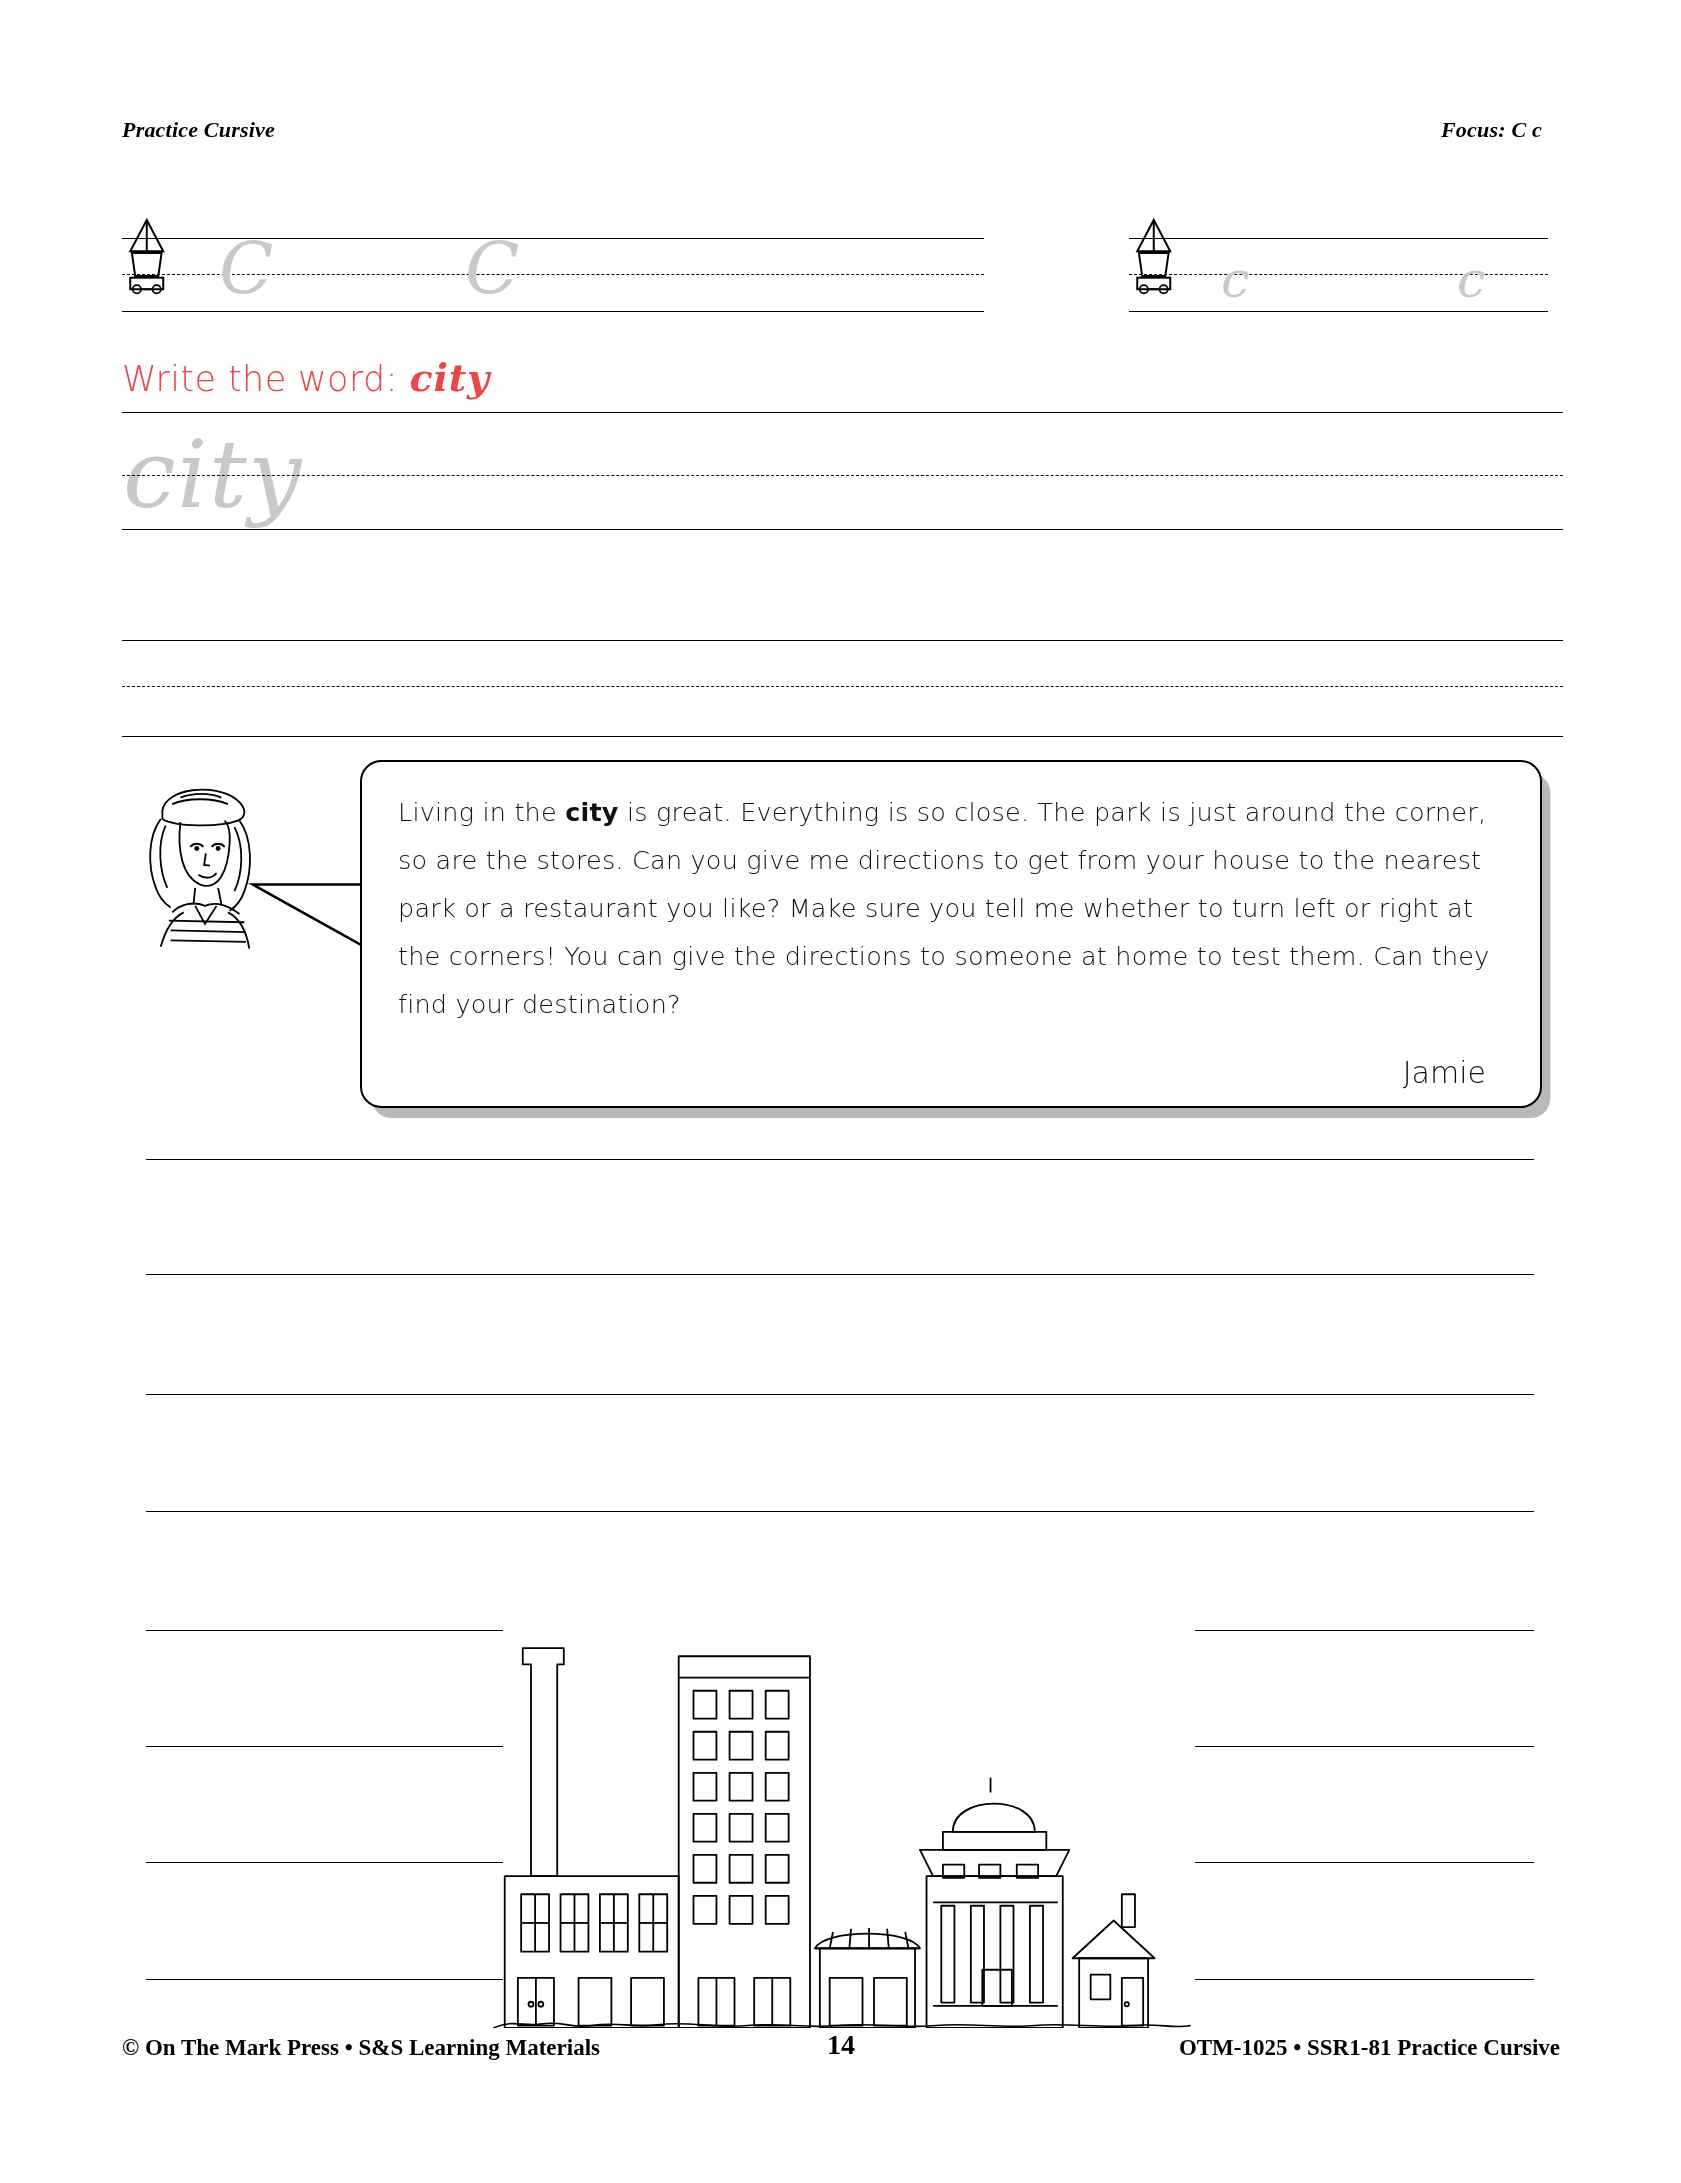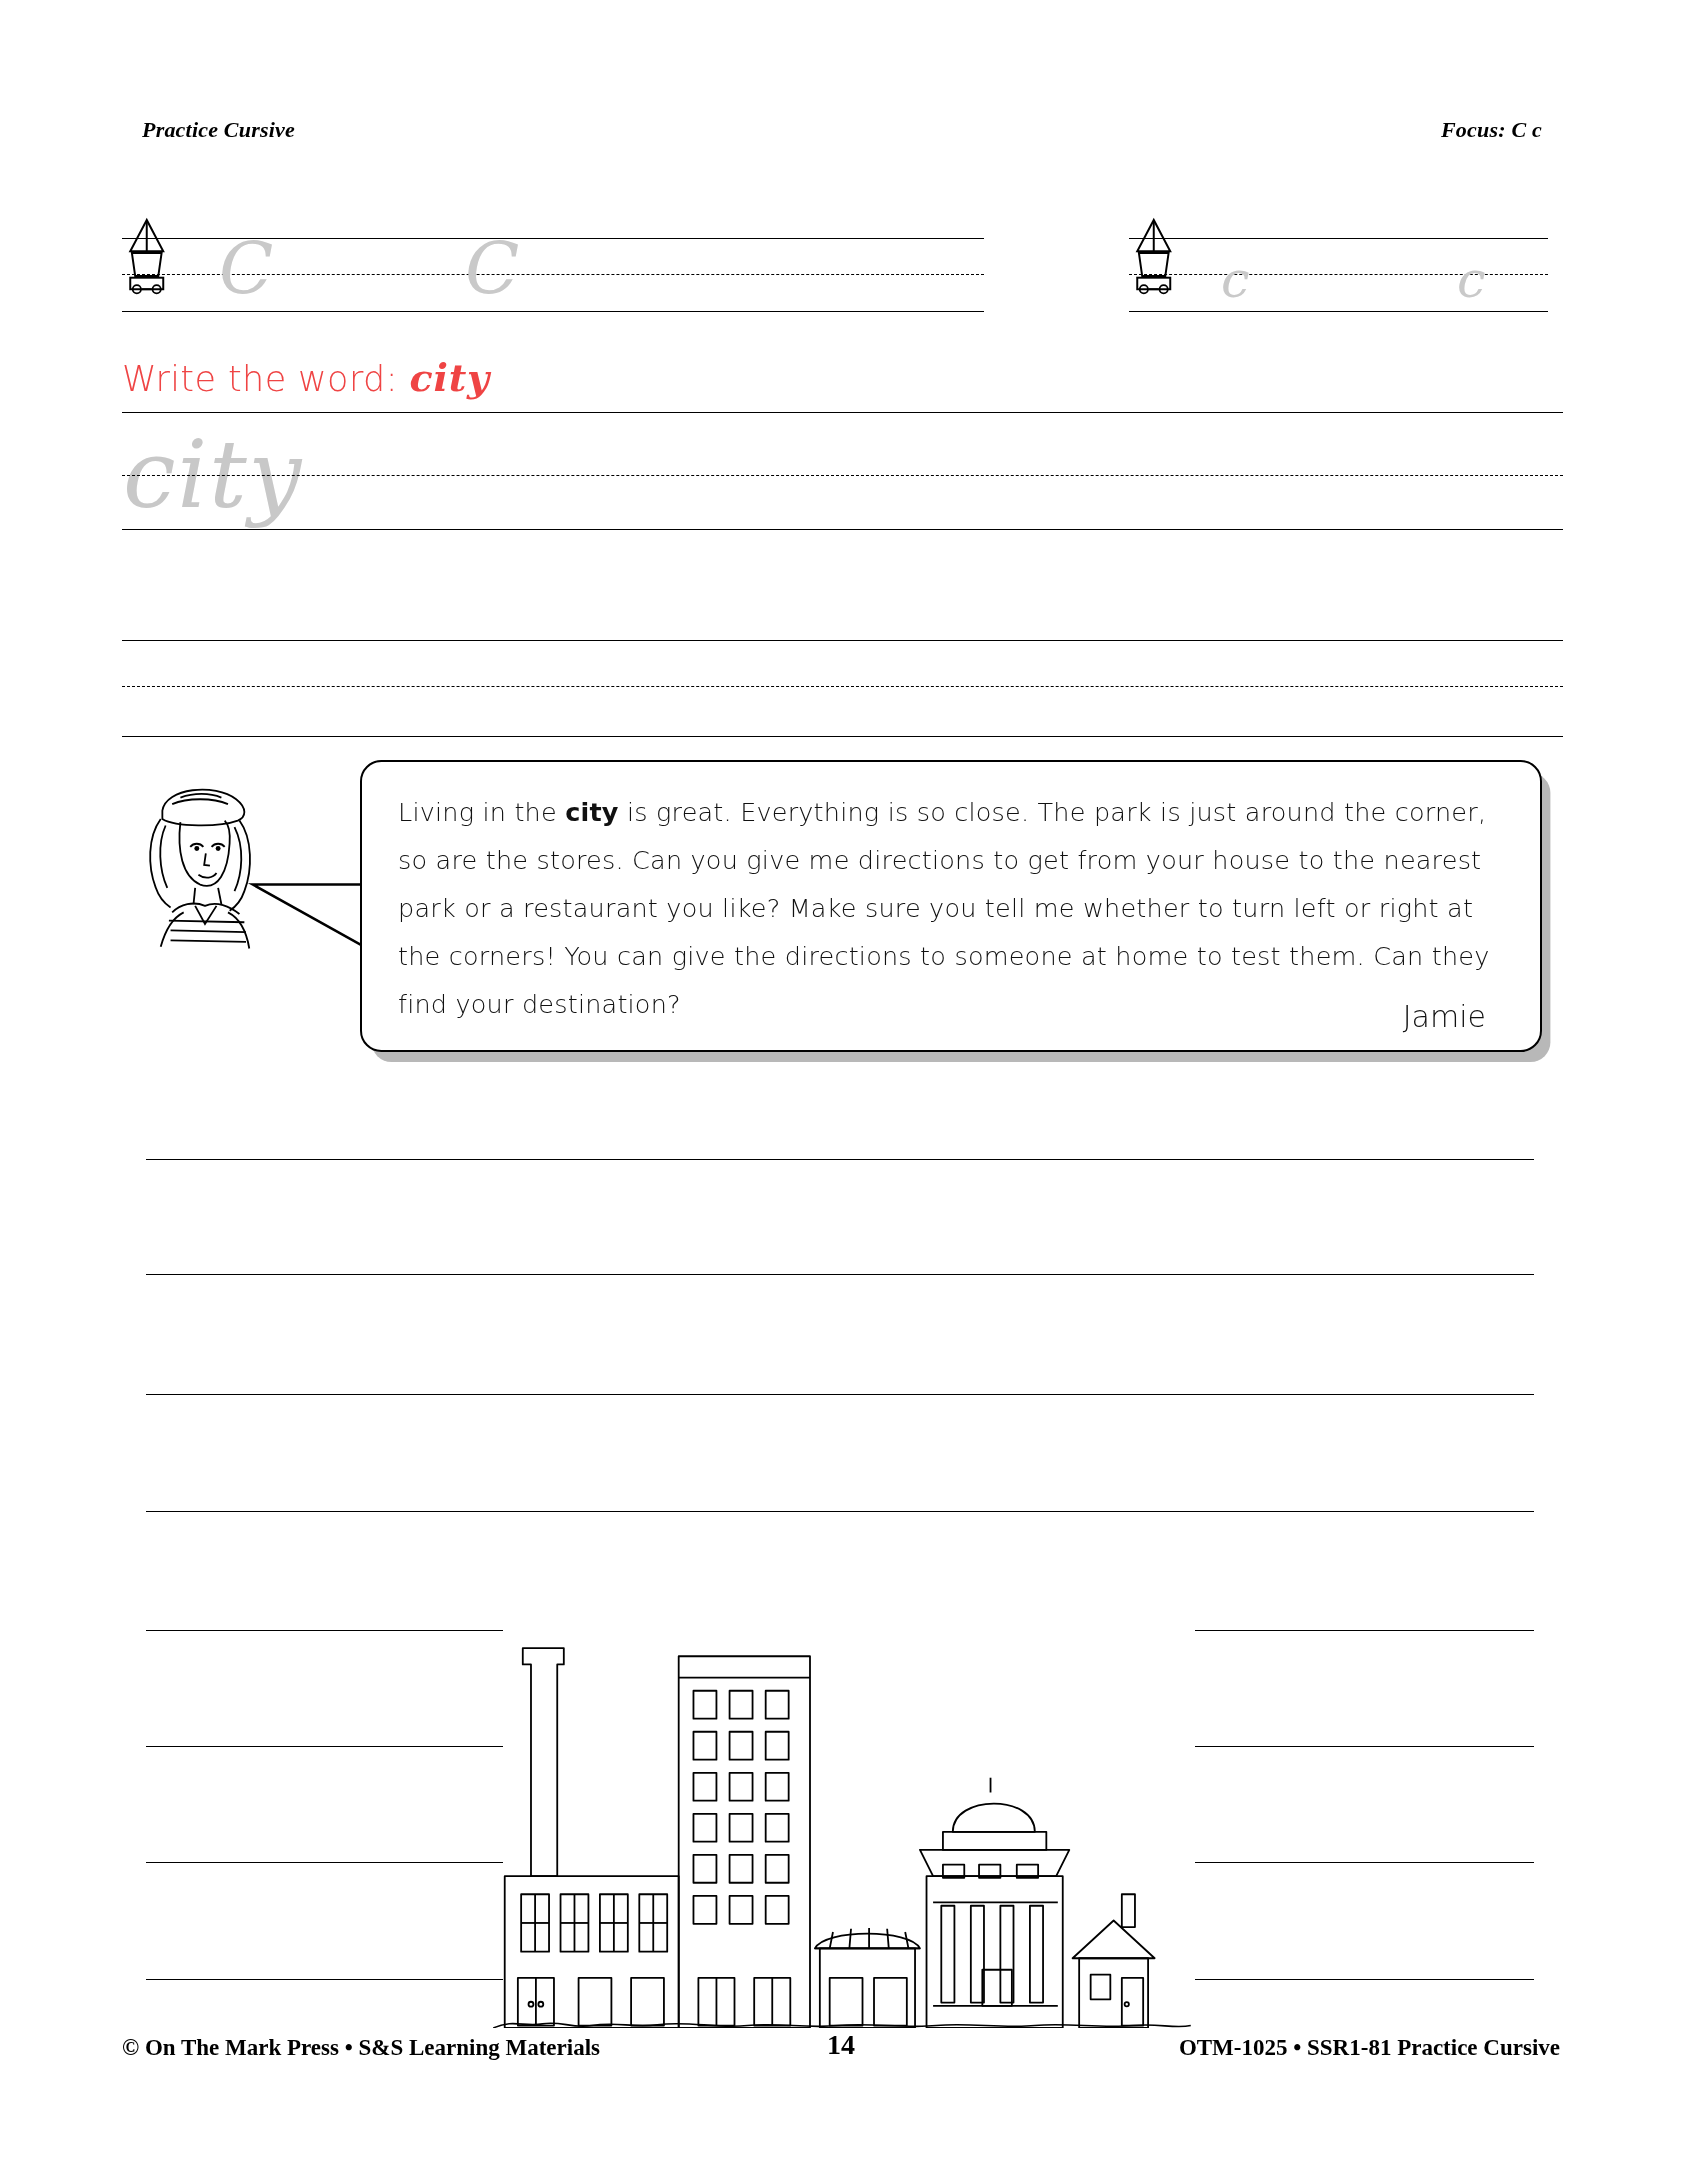--- a/index.html
+++ b/index.html
@@ -26,21 +26,21 @@
   
   .hdr {
     position: absolute;
     top: 117px;
     font-family: "Liberation Serif", serif;
     font-weight: bold;
     font-style: italic;
     font-size: 22px;
     letter-spacing: 0.2px;
   }
-  .hdr-left { left: 122px; margin-left: 20px; }
+  .hdr-left { left: 122px; }
   .hdr-right { right: 140px; }
 
   .name-row {
     position: absolute;
     left: 122px;
     top: 168px;
     font-size: 28px;
     letter-spacing: 0.4px;
     color: #111;
     font-family: "DejaVu Sans", sans-serif;
@@ -140,21 +140,21 @@
     color: #c8c8c8;
     letter-spacing: 1.6px;
   }
 
   
   .bubble {
     position: absolute;
     left: 360px;
     top: 760px;
     width: 1182px;
-    height: 292px;
+    height: 348px;
     border: 2.5px solid #000;
     border-radius: 21.3px;
     background: #fff;
     box-sizing: border-box;
     box-shadow: 10px 11.5px 0 -1.6px rgba(0,0,0,0.28);
     padding-left: 20px;
   }
   .bubble-text {
     position: absolute;
     left: 36px; top: 26px; right: 33px;

